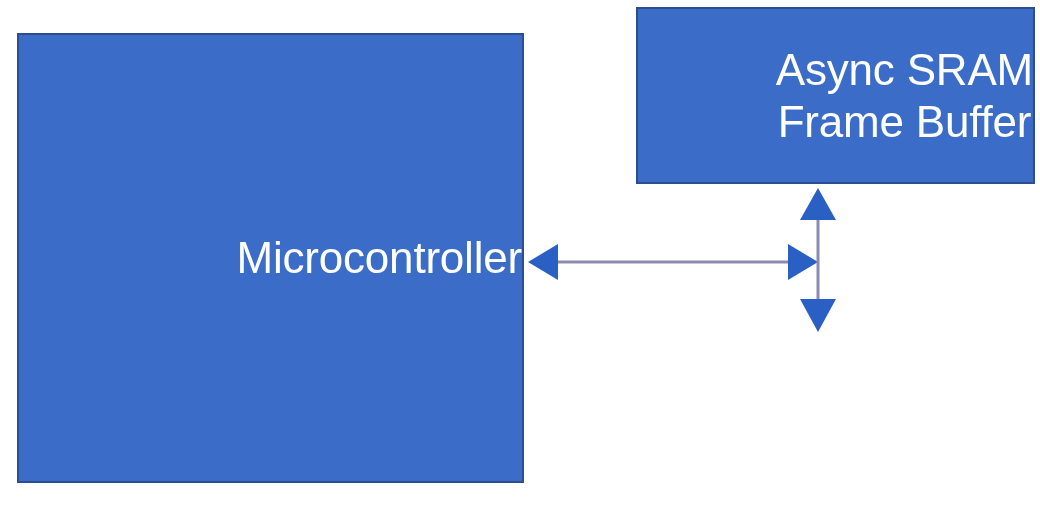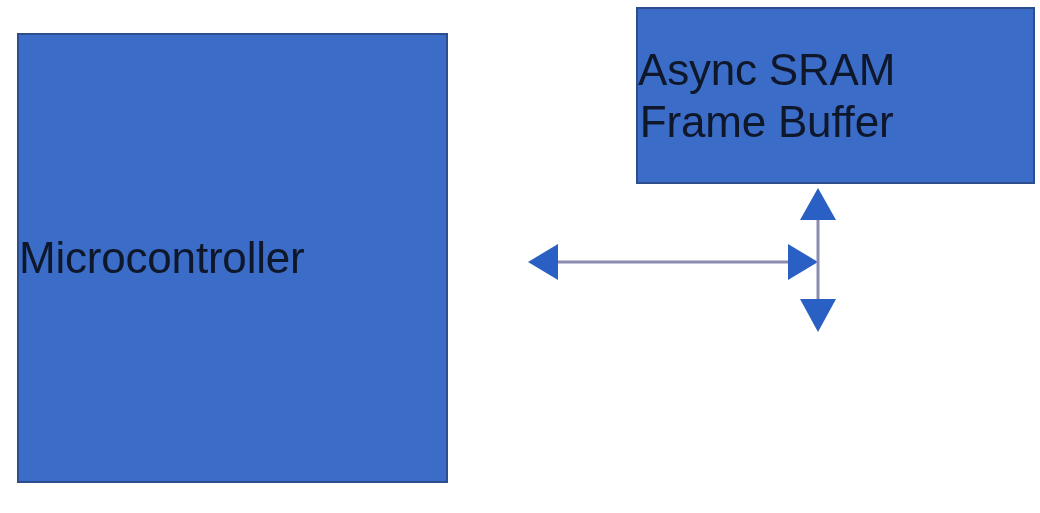--- a/index.html
+++ b/index.html
@@ -24,31 +24,31 @@
     background: #ffffff;
   }
 
   .node-box {
     position: absolute;
     box-sizing: border-box;
     background: #3B6DC8;
     border: 2px solid #2C4E8E;
     display: flex;
     align-items: center;
-    justify-content: flex-start;
+    justify-content: flex-end;
     text-align: center;
-    color: #0f172a;
+    color: #ffffff;
     line-height: 1.18;
     letter-spacing: -0.2px;
   }
 
   #node-microcontroller {
     left: 17px;
     top: 33px;
-    width: 431px;
+    width: 507px;
     height: 450px;
     font-size: 44px;
   }
 
   #node-sram {
     left: 636px;
     top: 7px;
     width: 399px;
     height: 177px;
     font-size: 44px;

